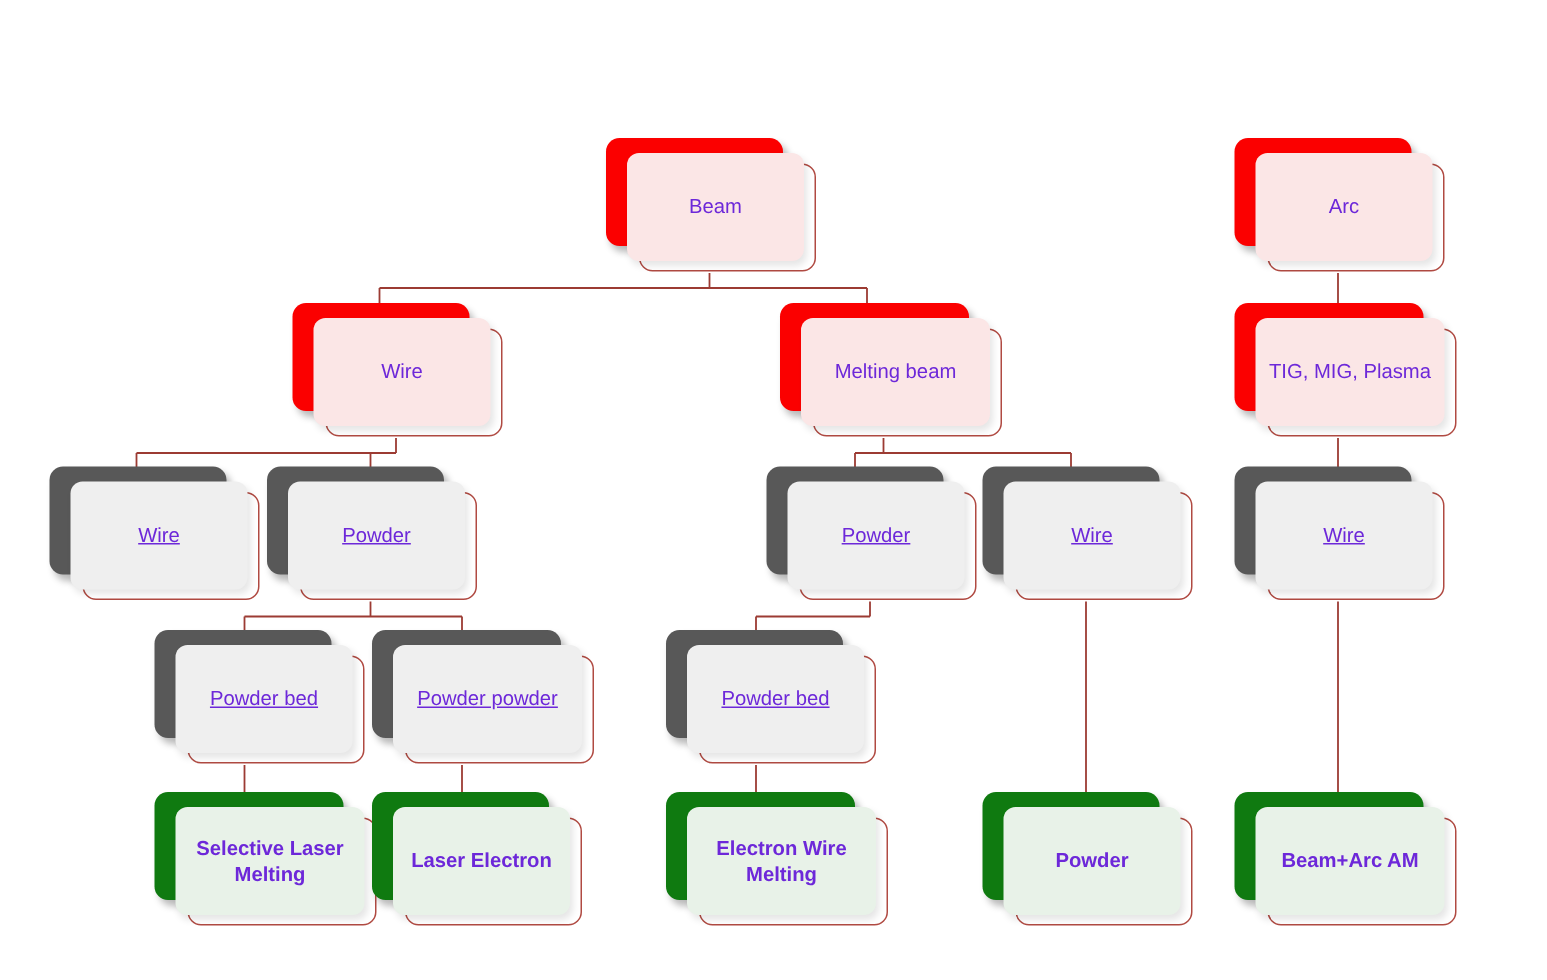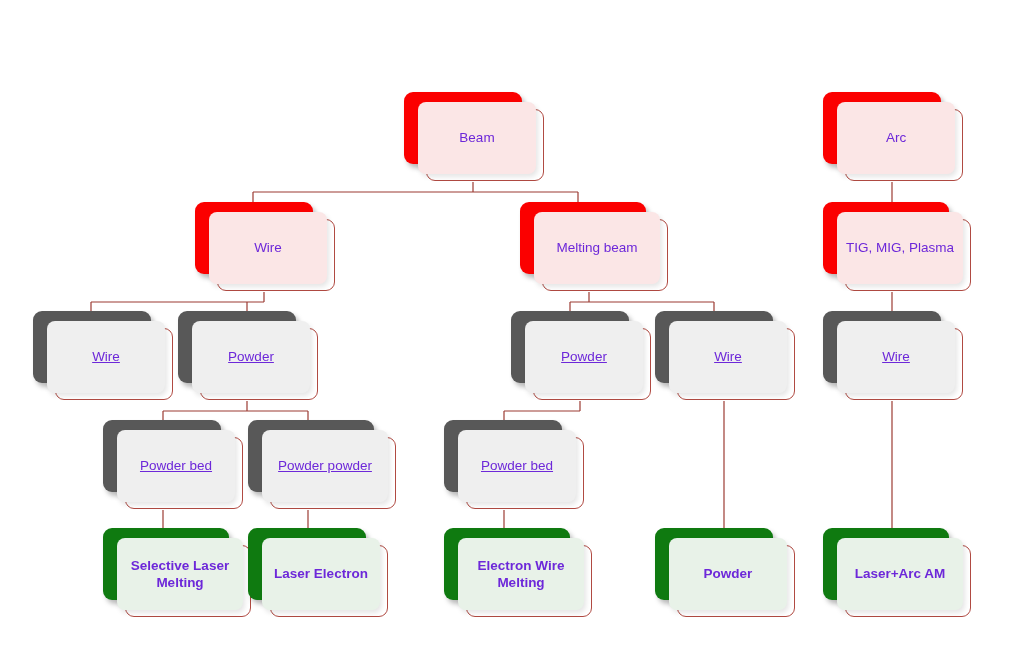--- a/index.html
+++ b/index.html
@@ -214,15 +214,15 @@
       <div class="plate-face">Electron Wire Melting</div>
     </div>
     <div class="node green" style="left: 655px; top: 528px;">
       <div class="plate-back"></div>
       <div class="plate-outline"></div>
       <div class="plate-face">Powder</div>
     </div>
     <div class="node green wide" style="left: 823px; top: 528px;">
       <div class="plate-back"></div>
       <div class="plate-outline"></div>
-      <div class="plate-face">Laser+Arc AM</div>
+      <div class="plate-face">Beam+Arc AM</div>
     </div>
   </div>
 
 </body></html>

